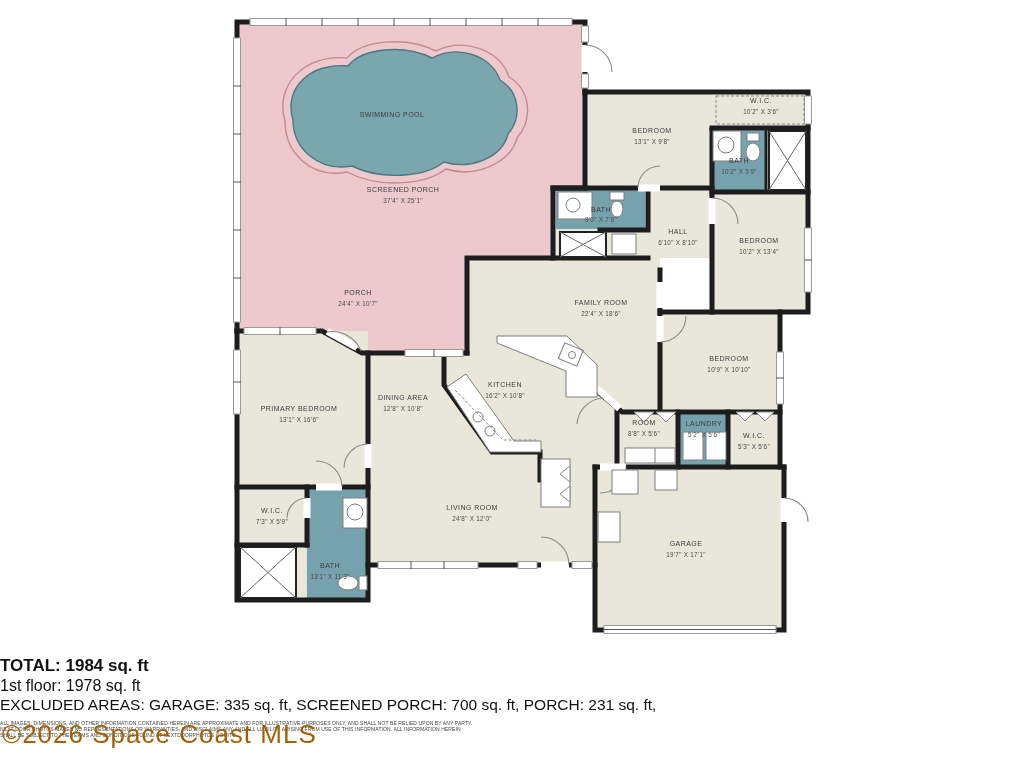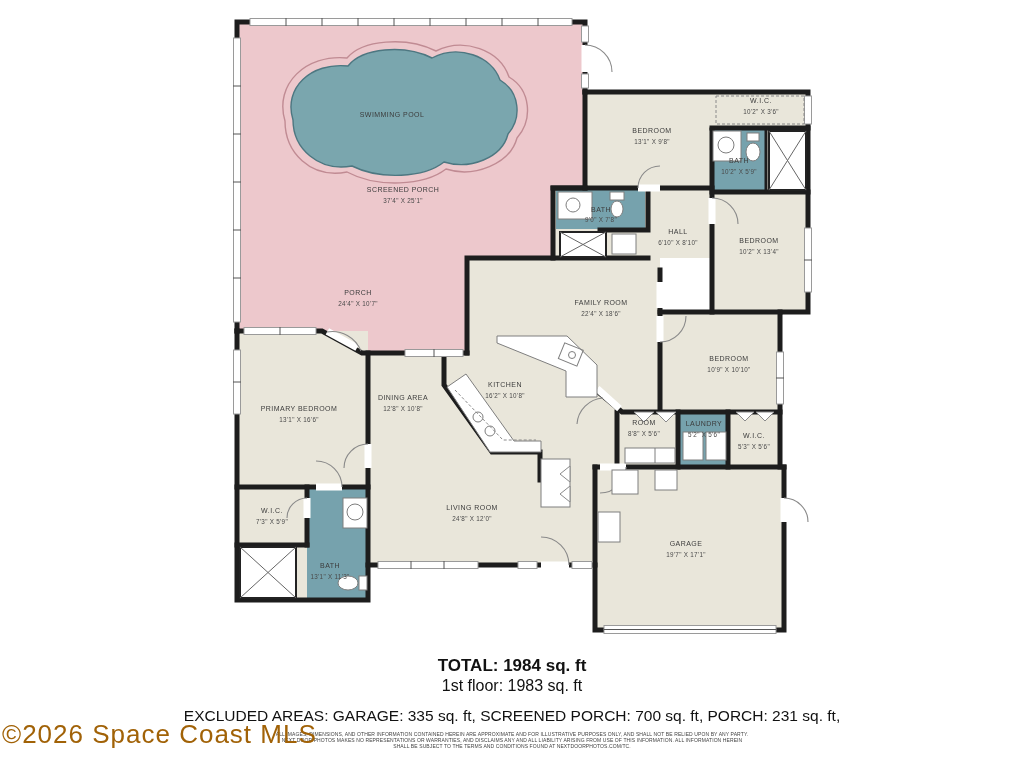--- a/index.html
+++ b/index.html
@@ -17,24 +17,24 @@
   line.tick{stroke:#555;stroke-width:1;}
   rect.gap{fill:#ffffff;}
   path.arc{fill:none;stroke:#8a8a8a;stroke-width:1.1;}
   .fix{fill:#ffffff;stroke:#7e7e7e;stroke-width:1;}
   .fixl{fill:none;stroke:#7e7e7e;stroke-width:1;}
   .xbox{fill:#ffffff;stroke:#222;stroke-width:2;}
   .xline{stroke:#666;stroke-width:1;}
   .dash{fill:none;stroke:#8a8a8a;stroke-width:1;stroke-dasharray:3 2;}
   .chev{fill:#ffffff;stroke:#8a8a8a;stroke-width:1;}
   
-  .summary{position:absolute;left:0;top:656px;width:1024px;text-align:center;color:#111;}
+  .summary{position:absolute;left:0;top:656px;width:1024px;text-align:left;color:#111;}
   .sum-total{font-size:17px;font-weight:bold;}
   .sum-floor{font-size:16px;margin-top:1px;}
-  .sum-exc{font-size:15.5px;margin-top:12px;}
+  .sum-exc{font-size:15.5px;margin-top:1px;}
   .sum-walls{font-size:15.5px;}
   .fineprint{margin-top:6px;font-size:5px;line-height:6px;color:#3f3f3f;letter-spacing:.1px;}
   .watermark{position:absolute;left:2px;top:719px;font-size:26px;color:#a16207;
              letter-spacing:1px;font-weight:400;}
 </style>
 </head>
 <body>
 
 <div class="page">
 
@@ -289,21 +289,21 @@
     <text class="rn" x="330" y="568">BATH</text>
     <text class="rd" x="330" y="579">13'1" X 11'3"</text>
 
     <text class="rn" x="686" y="546">GARAGE</text>
     <text class="rd" x="686" y="557">19'7" X 17'1"</text>
   </g>
 </svg>
 
 <div class="summary">
   <div class="sum-total">TOTAL: 1984 sq. ft</div>
-  <div class="sum-floor">1st floor: 1983 sq. ft</div>
+  <div class="sum-floor">1st floor: 1978 sq. ft</div>
   <div class="sum-exc">EXCLUDED AREAS: GARAGE: 335 sq. ft, SCREENED PORCH: 700 sq. ft, PORCH: 231 sq. ft,</div>
   <div class="fineprint">
     <div>ALL IMAGES, DIMENSIONS, AND OTHER INFORMATION CONTAINED HEREIN ARE APPROXIMATE AND FOR ILLUSTRATIVE PURPOSES ONLY, AND SHALL NOT BE RELIED UPON BY ANY PARTY.</div>
     <div>NEXT DOOR PHOTOS MAKES NO REPRESENTATIONS OR WARRANTIES, AND DISCLAIMS ANY AND ALL LIABILITY ARISING FROM USE OF THIS INFORMATION. ALL INFORMATION HEREIN</div>
     <div>SHALL BE SUBJECT TO THE TERMS AND CONDITIONS FOUND AT NEXTDOORPHOTOS.COM/TC.</div>
   </div>
 </div>
 
 <div class="watermark">©2026 Space Coast MLS</div>
 

